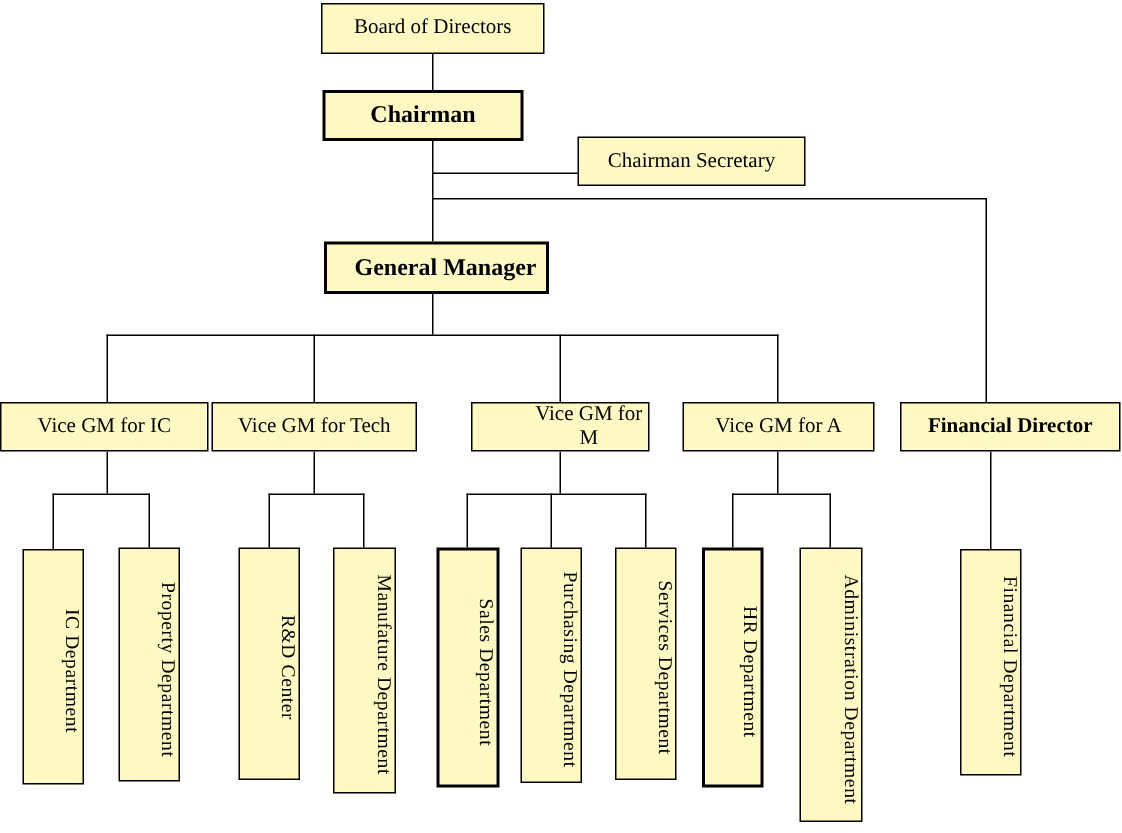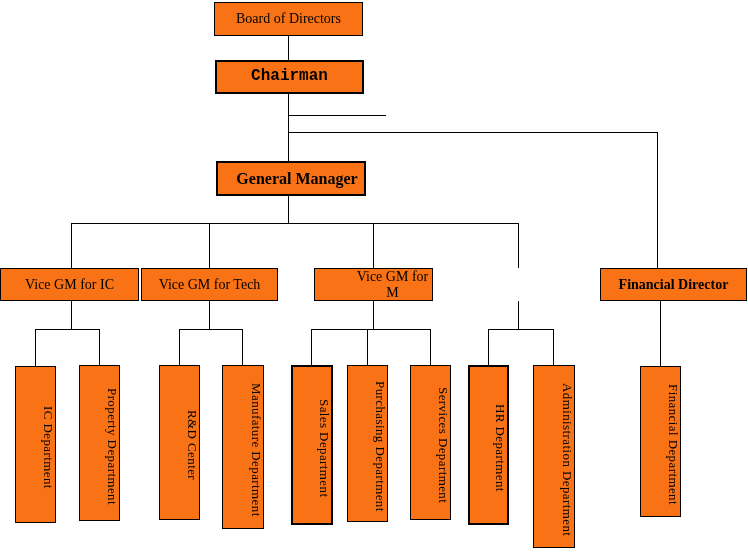--- a/index.html
+++ b/index.html
@@ -15,21 +15,21 @@
     position: relative;
     width: 748px;
     height: 555px;
     background: #ffffff;
     overflow: hidden;
   }
   .node {
     position: absolute;
     box-sizing: border-box;
     border: 1px solid #000000;
-    background: #f97316;
+    background: #fef9c3;
     display: flex;
     align-items: center;
     justify-content: center;
     text-align: center;
     font-size: 14px;
     line-height: 1.1;
     z-index: 2;
   }
   .node.bold {
     font-weight: bold;
@@ -97,41 +97,47 @@
   <div class="line h" style="left:488px; top:329px; width:66px;"></div>
   <div class="line v" style="left:488px; top:329px; height:37px;"></div>
   <div class="line v" style="left:553px; top:329px; height:37px;"></div>
 
   <div class="line v" style="left:660px; top:301px; height:65px;"></div>
 
   <div class="node" style="left:214px; top:2px; width:149px; height:34px;">
     <span>Board of Directors</span>
   </div>
 
-  <div class="node bold" style="left:215px; top:60px; width:149px; height:34px;font-family:Liberation Mono, monospace;">
+  <div class="node bold" style="left:215px; top:60px; width:134px; height:34px;">
     <span>Chairman</span>
   </div>
 
+  <div class="node" style="left:385px; top:91px; width:152px; height:33px;">
+    <span>Chairman Secretary</span>
+  </div>
 
   <div class="node bold" style="left:216px; top:161px; width:150px; height:35px;padding-left:12px;">
     <span>General Manager</span>
   </div>
 
   <div class="node" style="left:0px; top:268px; width:139px; height:33px;">
     <span>Vice GM for IC</span>
   </div>
 
   <div class="node" style="left:141px; top:268px; width:137px; height:33px;align-items:center;">
     <span>Vice GM for Tech</span>
   </div>
 
   <div class="node" style="left:314px; top:268px; width:119px; height:33px;padding-left:38px;">
     <span>Vice GM for M</span>
   </div>
 
+  <div class="node" style="left:455px; top:268px; width:128px; height:33px;">
+    <span>Vice GM for A</span>
+  </div>
 
   <div class="node" style="left:600px; top:268px; width:147px; height:33px;font-weight:bold;">
     <span>Financial Director</span>
   </div>
 
   <div class="node vert" style="left:15px; top:366px; width:41px; height:157px;">
     <span>IC Department</span>
   </div>
 
   <div class="node vert" style="left:79px; top:365px; width:41px; height:156px;">

